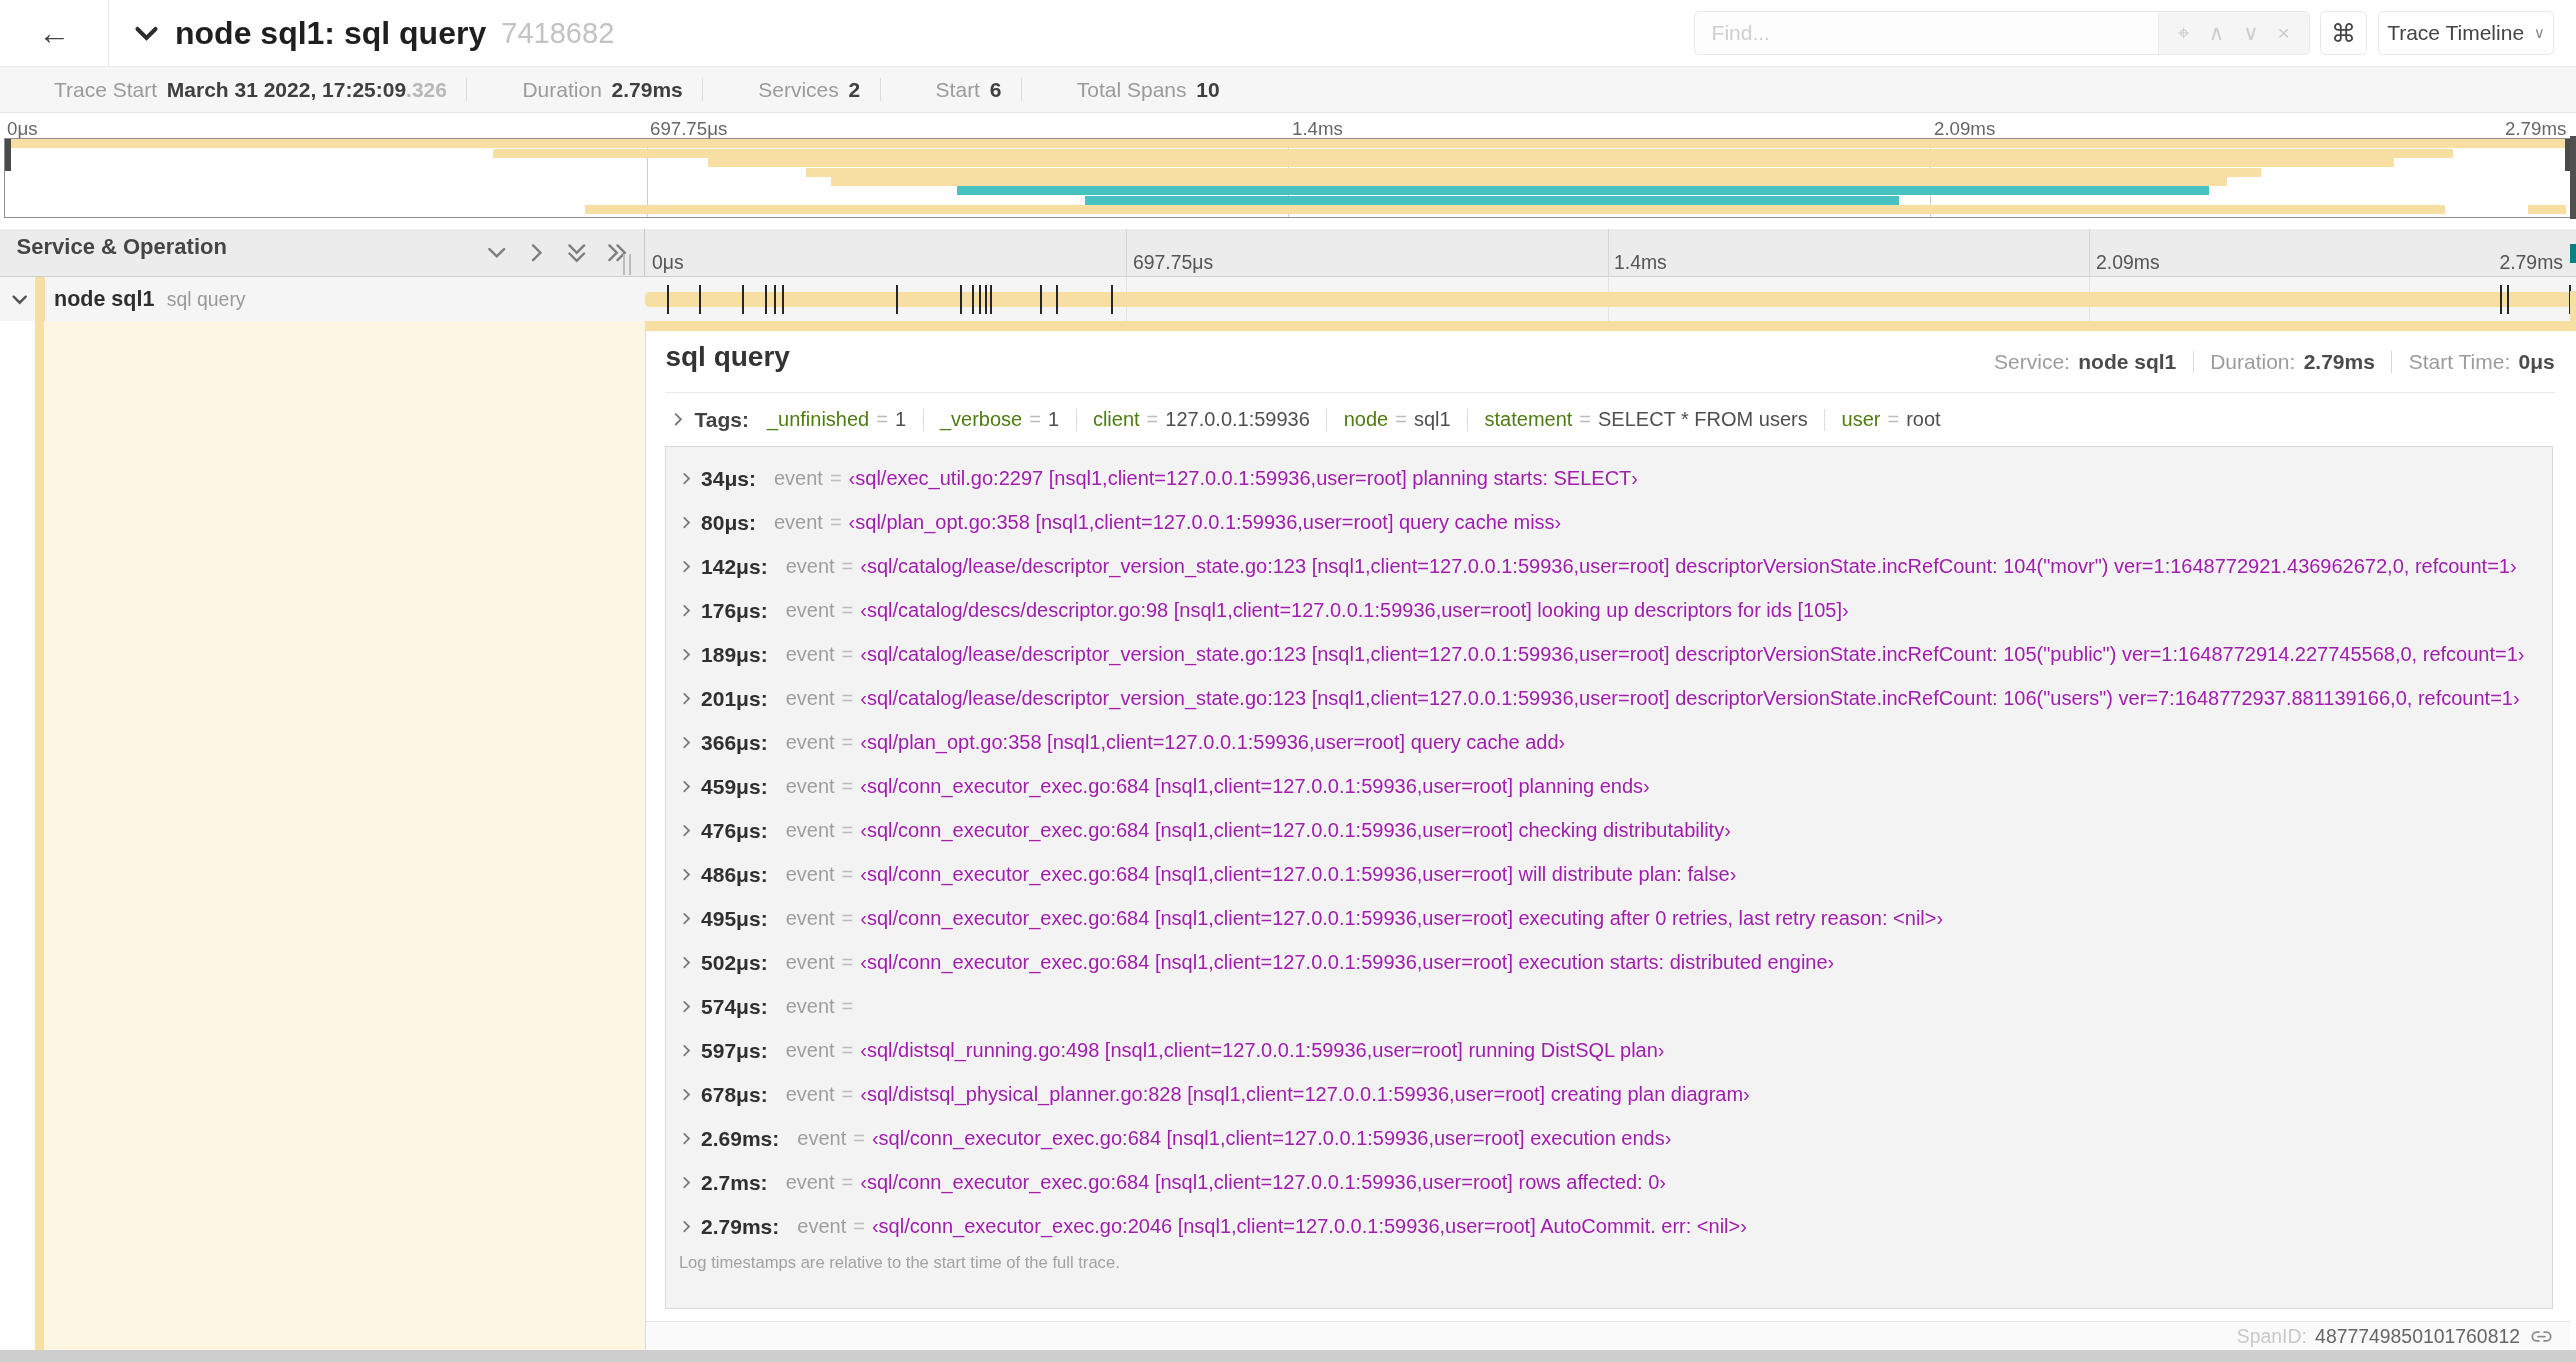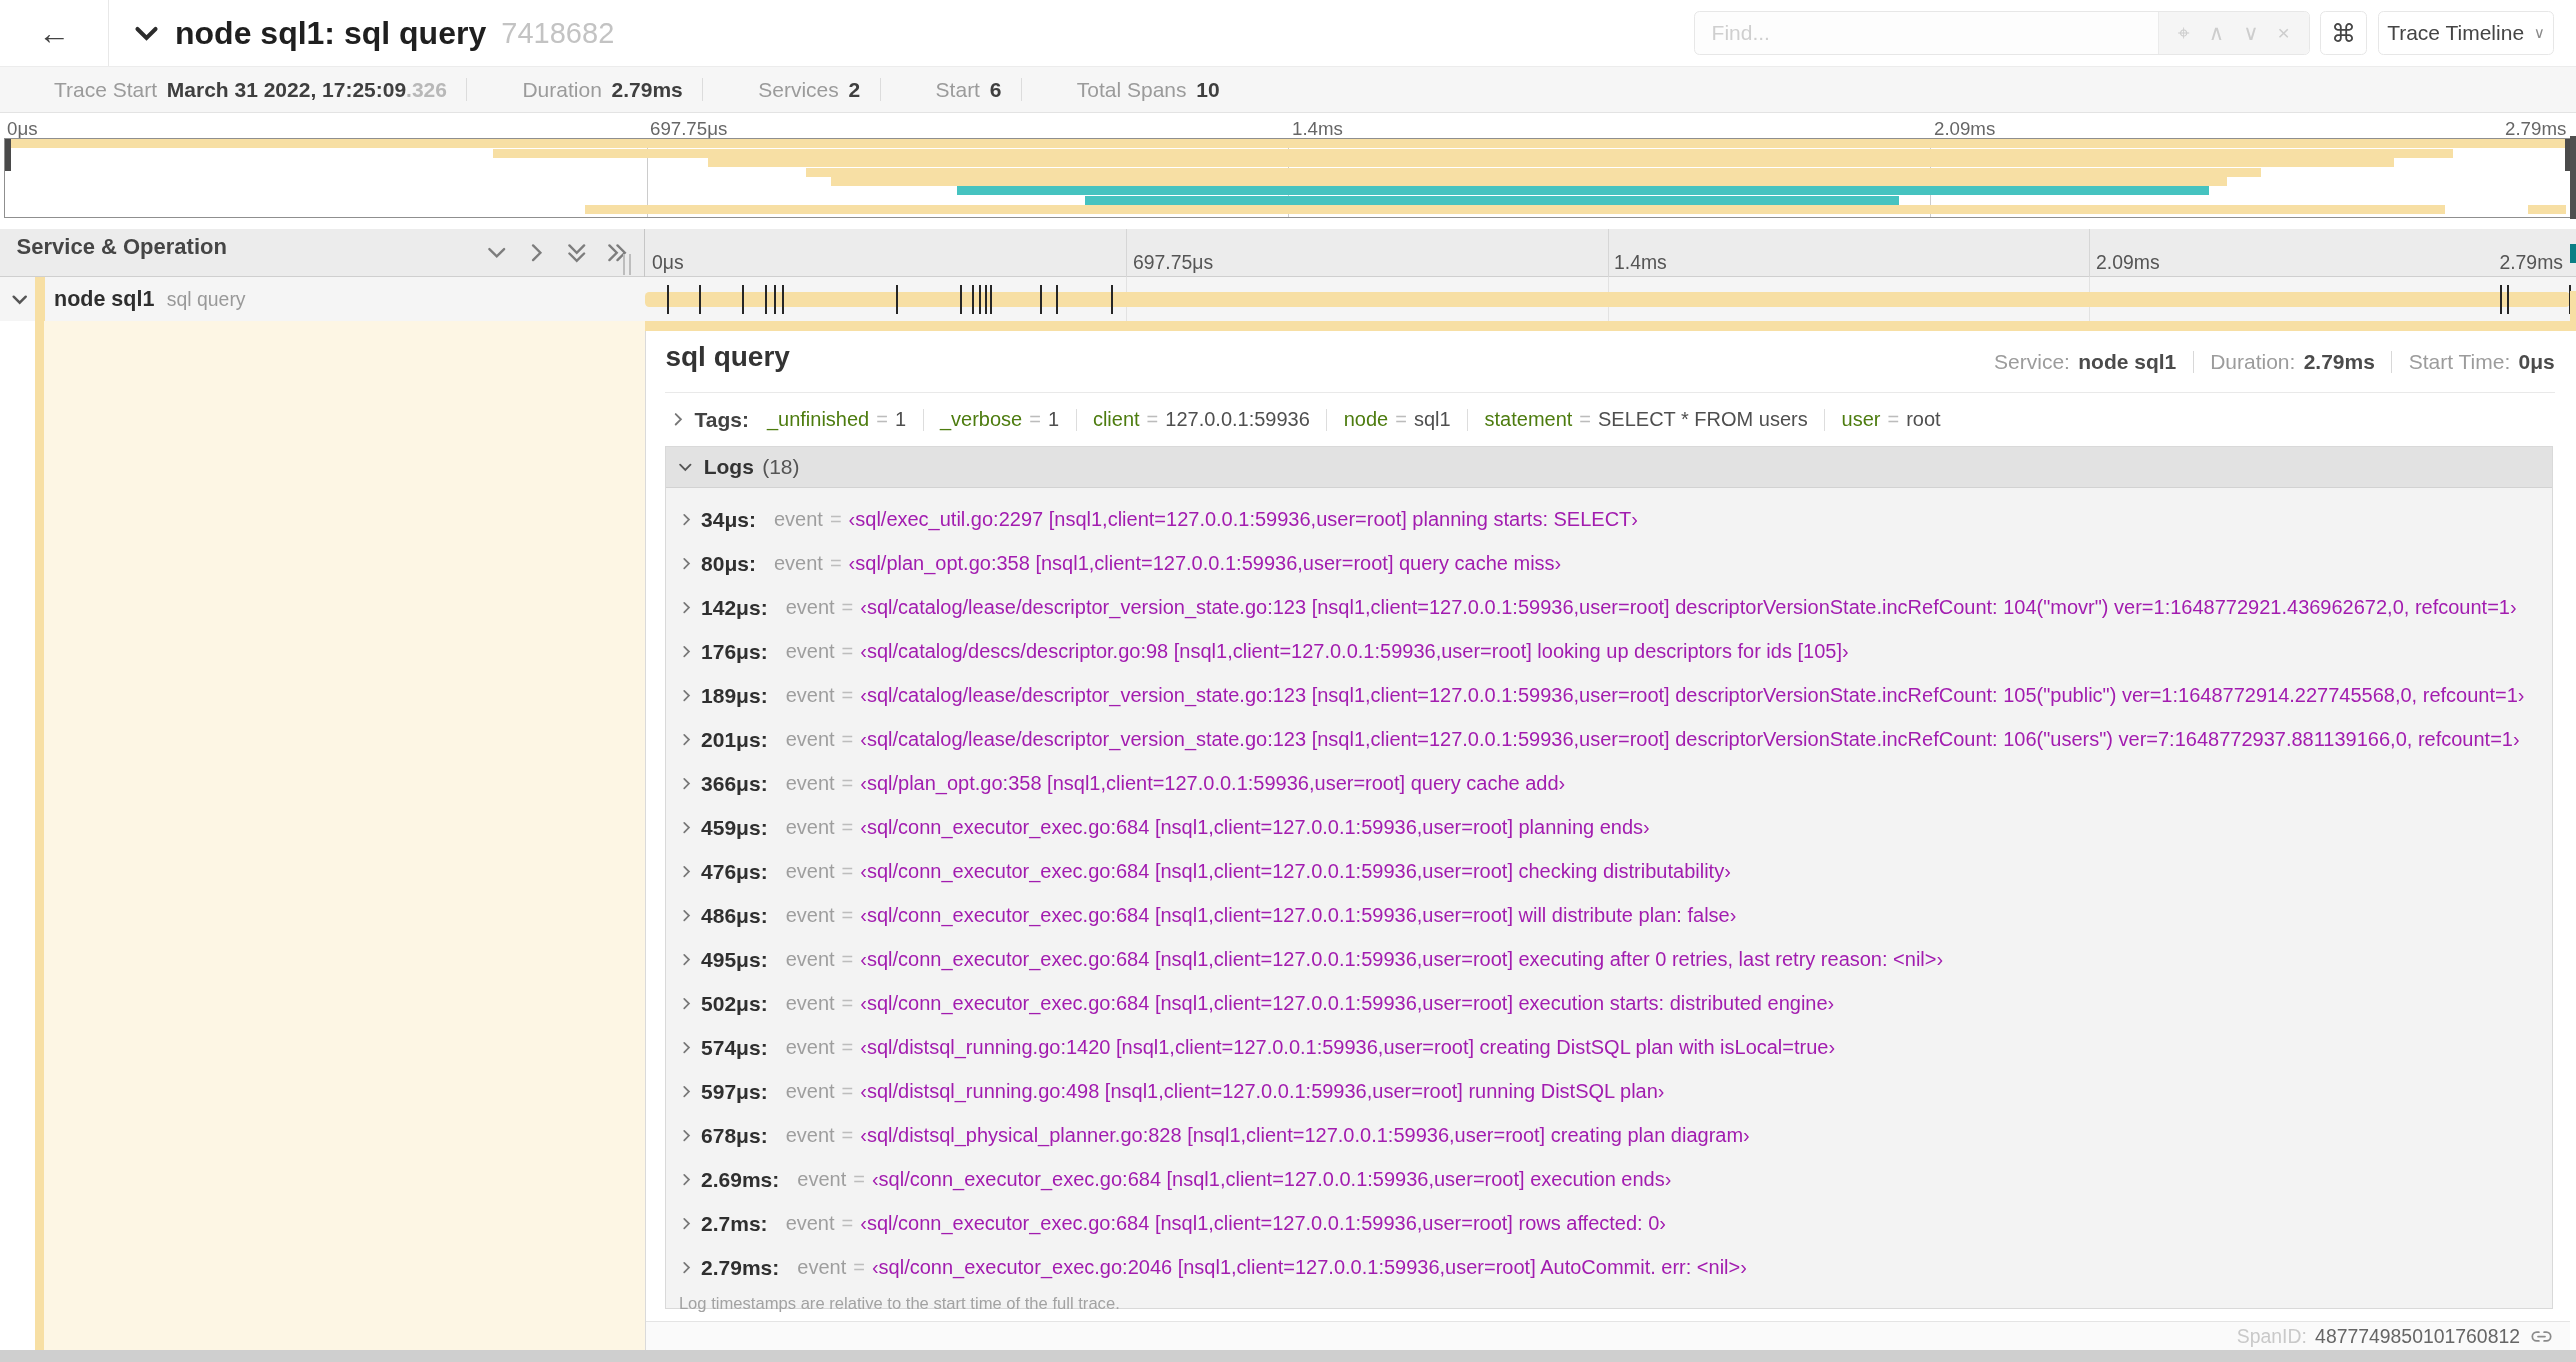--- a/index.html
+++ b/index.html
@@ -330,27 +330,20 @@
         <span class="tag-sep"></span>
         <span class="tag-item">
           <span class="tag-key">user</span>
           <span class="tag-eq">=</span>
           <span class="tag-val">root</span>
         </span>
       </span>
   </div>
 
   <div class="abs" id="logs-block">
-    <div id="logs-header">
-      <svg class="chev" viewBox="0 0 16 16">
-          <path d="M3 5.5 L8 10.5 L13 5.5" fill="none" stroke="currentColor" stroke-width="1.8" stroke-linecap="round"></path>
-        </svg>
-      <span id="logs-title">Logs</span>
-      <span id="logs-count">(18)</span>
-    </div>
     <div id="logs-list">
         <div class="log-row">
           <svg class="chev" viewBox="0 0 16 16">
             <path d="M5.5 3 L10.5 8 L5.5 13" fill="none" stroke="currentColor" stroke-width="1.8" stroke-linecap="round"></path>
           </svg>
           <span class="log-time">34μs:</span>
           <span class="log-field">event</span>
           <span class="log-eq">=</span>
           <span class="log-value">‹sql/exec_util.go:2297 [nsql1,client=127.0.0.1:59936,user=root] planning starts: SELECT›</span>
         </div>
@@ -453,21 +446,20 @@
           <span class="log-eq">=</span>
           <span class="log-value">‹sql/conn_executor_exec.go:684 [nsql1,client=127.0.0.1:59936,user=root] execution starts: distributed engine›</span>
         </div>
         <div class="log-row">
           <svg class="chev" viewBox="0 0 16 16">
             <path d="M5.5 3 L10.5 8 L5.5 13" fill="none" stroke="currentColor" stroke-width="1.8" stroke-linecap="round"></path>
           </svg>
           <span class="log-time">574μs:</span>
           <span class="log-field">event</span>
           <span class="log-eq">=</span>
-          <span class="log-value">‹sql/distsql_running.go:1420 [nsql1,client=127.0.0.1:59936,user=root] creating DistSQL plan with isLocal=true›</span>
         </div>
         <div class="log-row">
           <svg class="chev" viewBox="0 0 16 16">
             <path d="M5.5 3 L10.5 8 L5.5 13" fill="none" stroke="currentColor" stroke-width="1.8" stroke-linecap="round"></path>
           </svg>
           <span class="log-time">597μs:</span>
           <span class="log-field">event</span>
           <span class="log-eq">=</span>
           <span class="log-value">‹sql/distsql_running.go:498 [nsql1,client=127.0.0.1:59936,user=root] running DistSQL plan›</span>
         </div>

